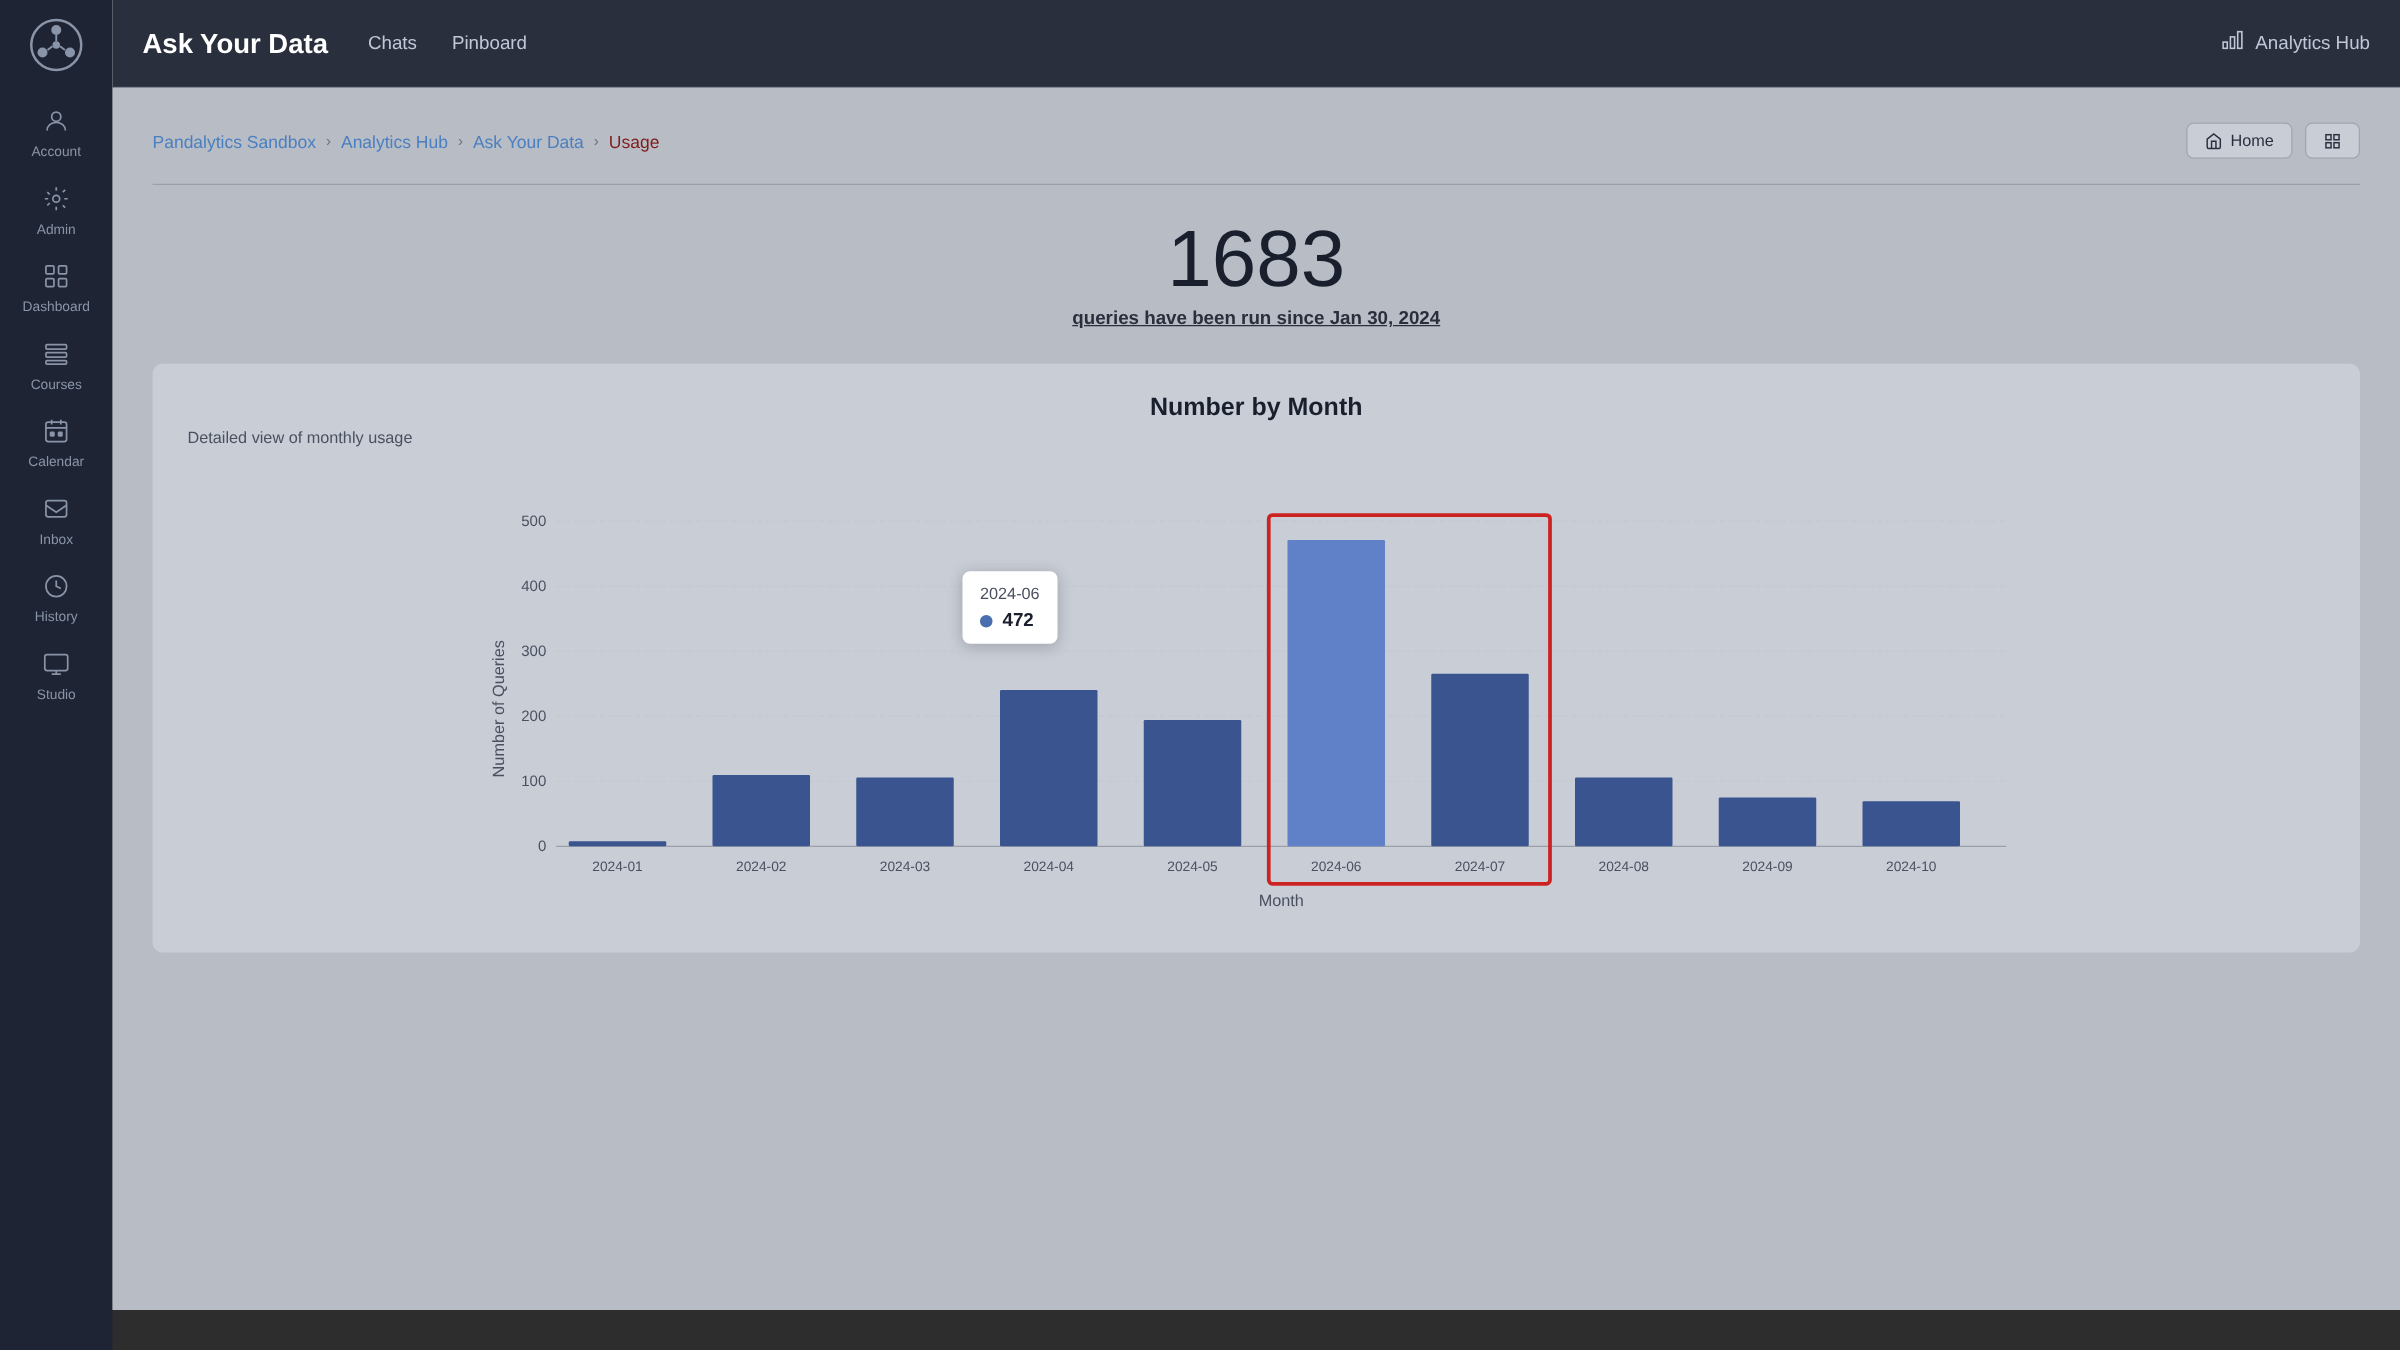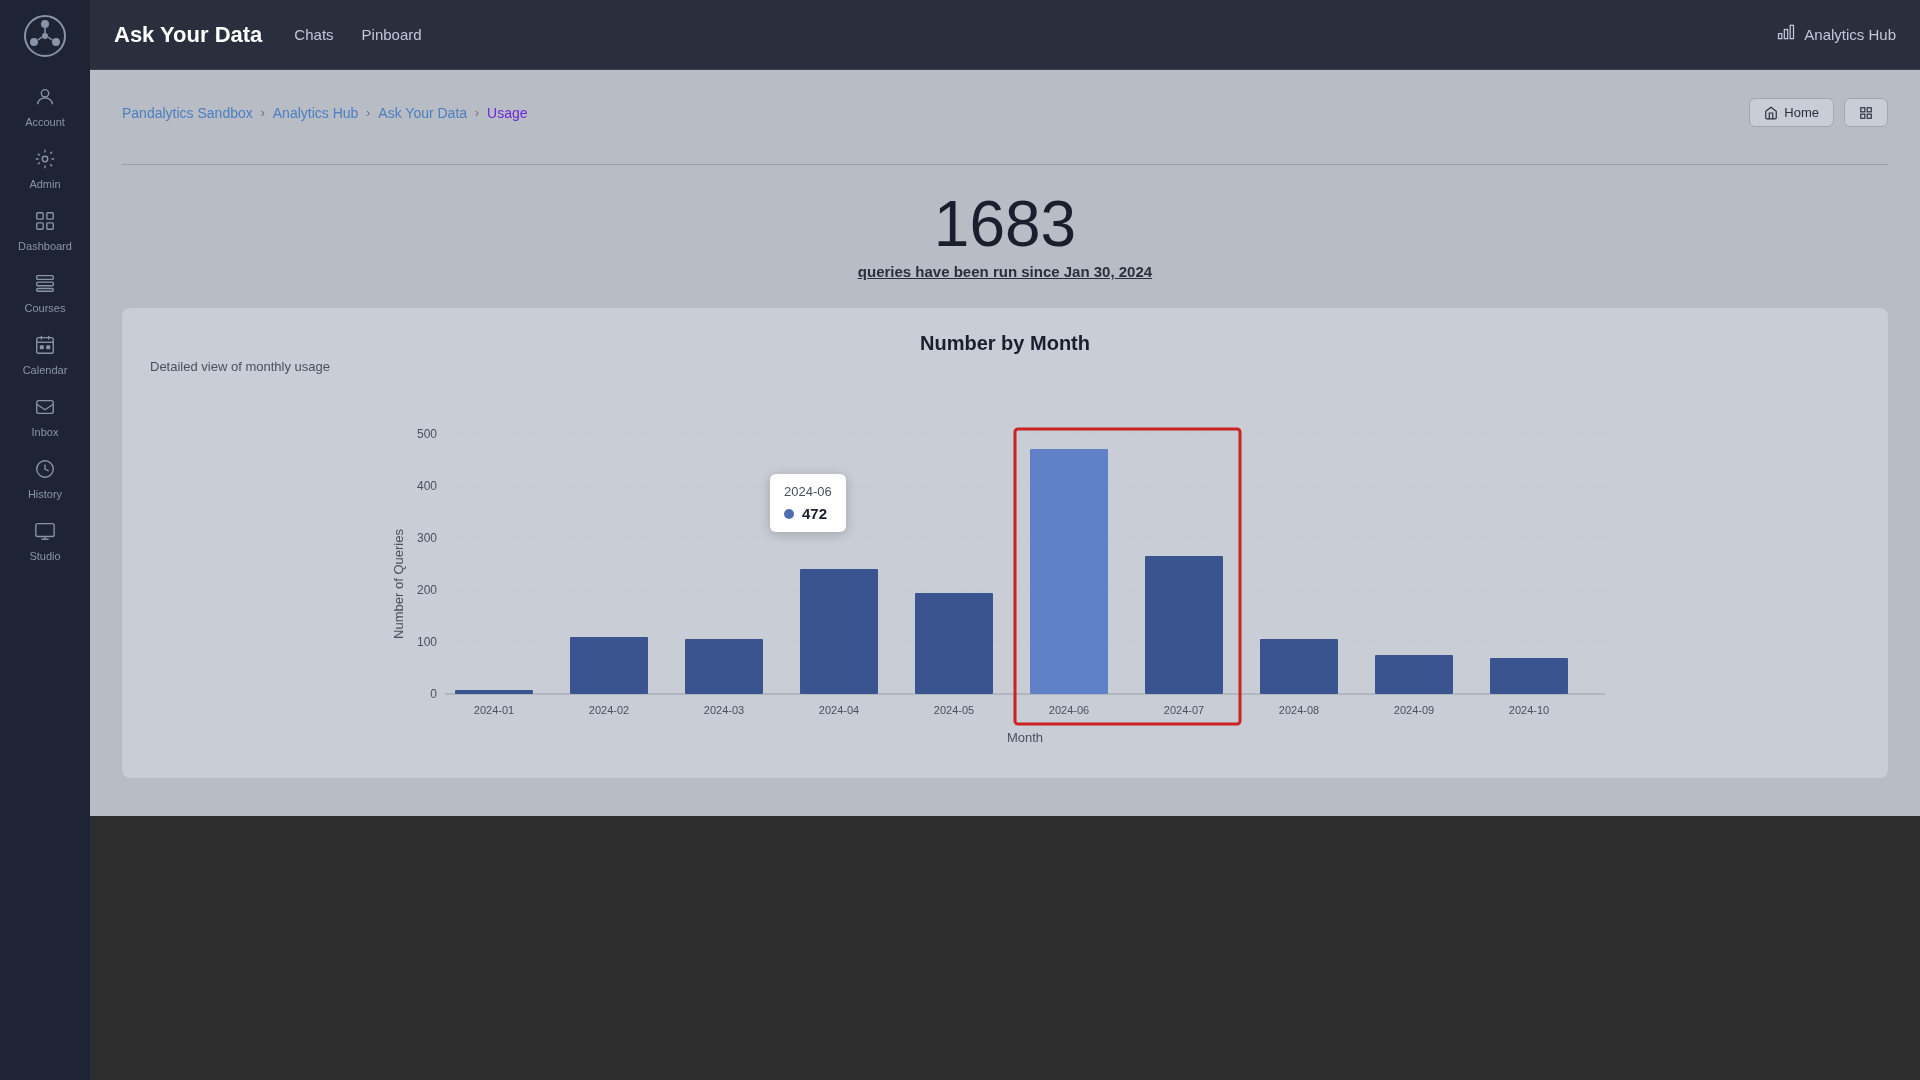--- a/index.html
+++ b/index.html
@@ -66,21 +66,21 @@
       cursor: pointer;
       font-size: 18px;
     }
 
     
     .main {
       flex: 1;
       display: flex;
       flex-direction: column;
       background: #b0b4bc;
-      height: 816px;
+      height: 1048px;
       overflow: hidden;
     }
 
     
     .topbar {
       background: #2a2f3e;
       display: flex;
       align-items: center;
       padding: 0 24px;
       height: 70px;
@@ -126,35 +126,35 @@
       background: #b8bcc4;
       overflow-y: auto;
     }
 
     
     .breadcrumb-bar {
       display: flex;
       align-items: center;
       justify-content: space-between;
       margin-bottom: 24px;
-      padding-bottom: 37px;
+      padding-bottom: 20px;
       border-bottom: 1px solid #9a9fa8;
     }
     .breadcrumb {
       display: flex;
       align-items: center;
       gap: 8px;
       font-size: 14px;
     }
     .breadcrumb-link {
       color: #4a7fc1;
       cursor: pointer;
     }
     .breadcrumb-sep { color: #6a7080; font-size: 12px; }
-    .breadcrumb-current { color: #6d28d9; }
+    .breadcrumb-current { color: #7f1d1d; }
     .breadcrumb-actions {
       display: flex;
       gap: 10px;
     }
     .bc-btn {
       background: #c8cdd6;
       border: 1px solid #a0a5b0;
       border-radius: 6px;
       padding: 6px 14px;
       cursor: pointer;

